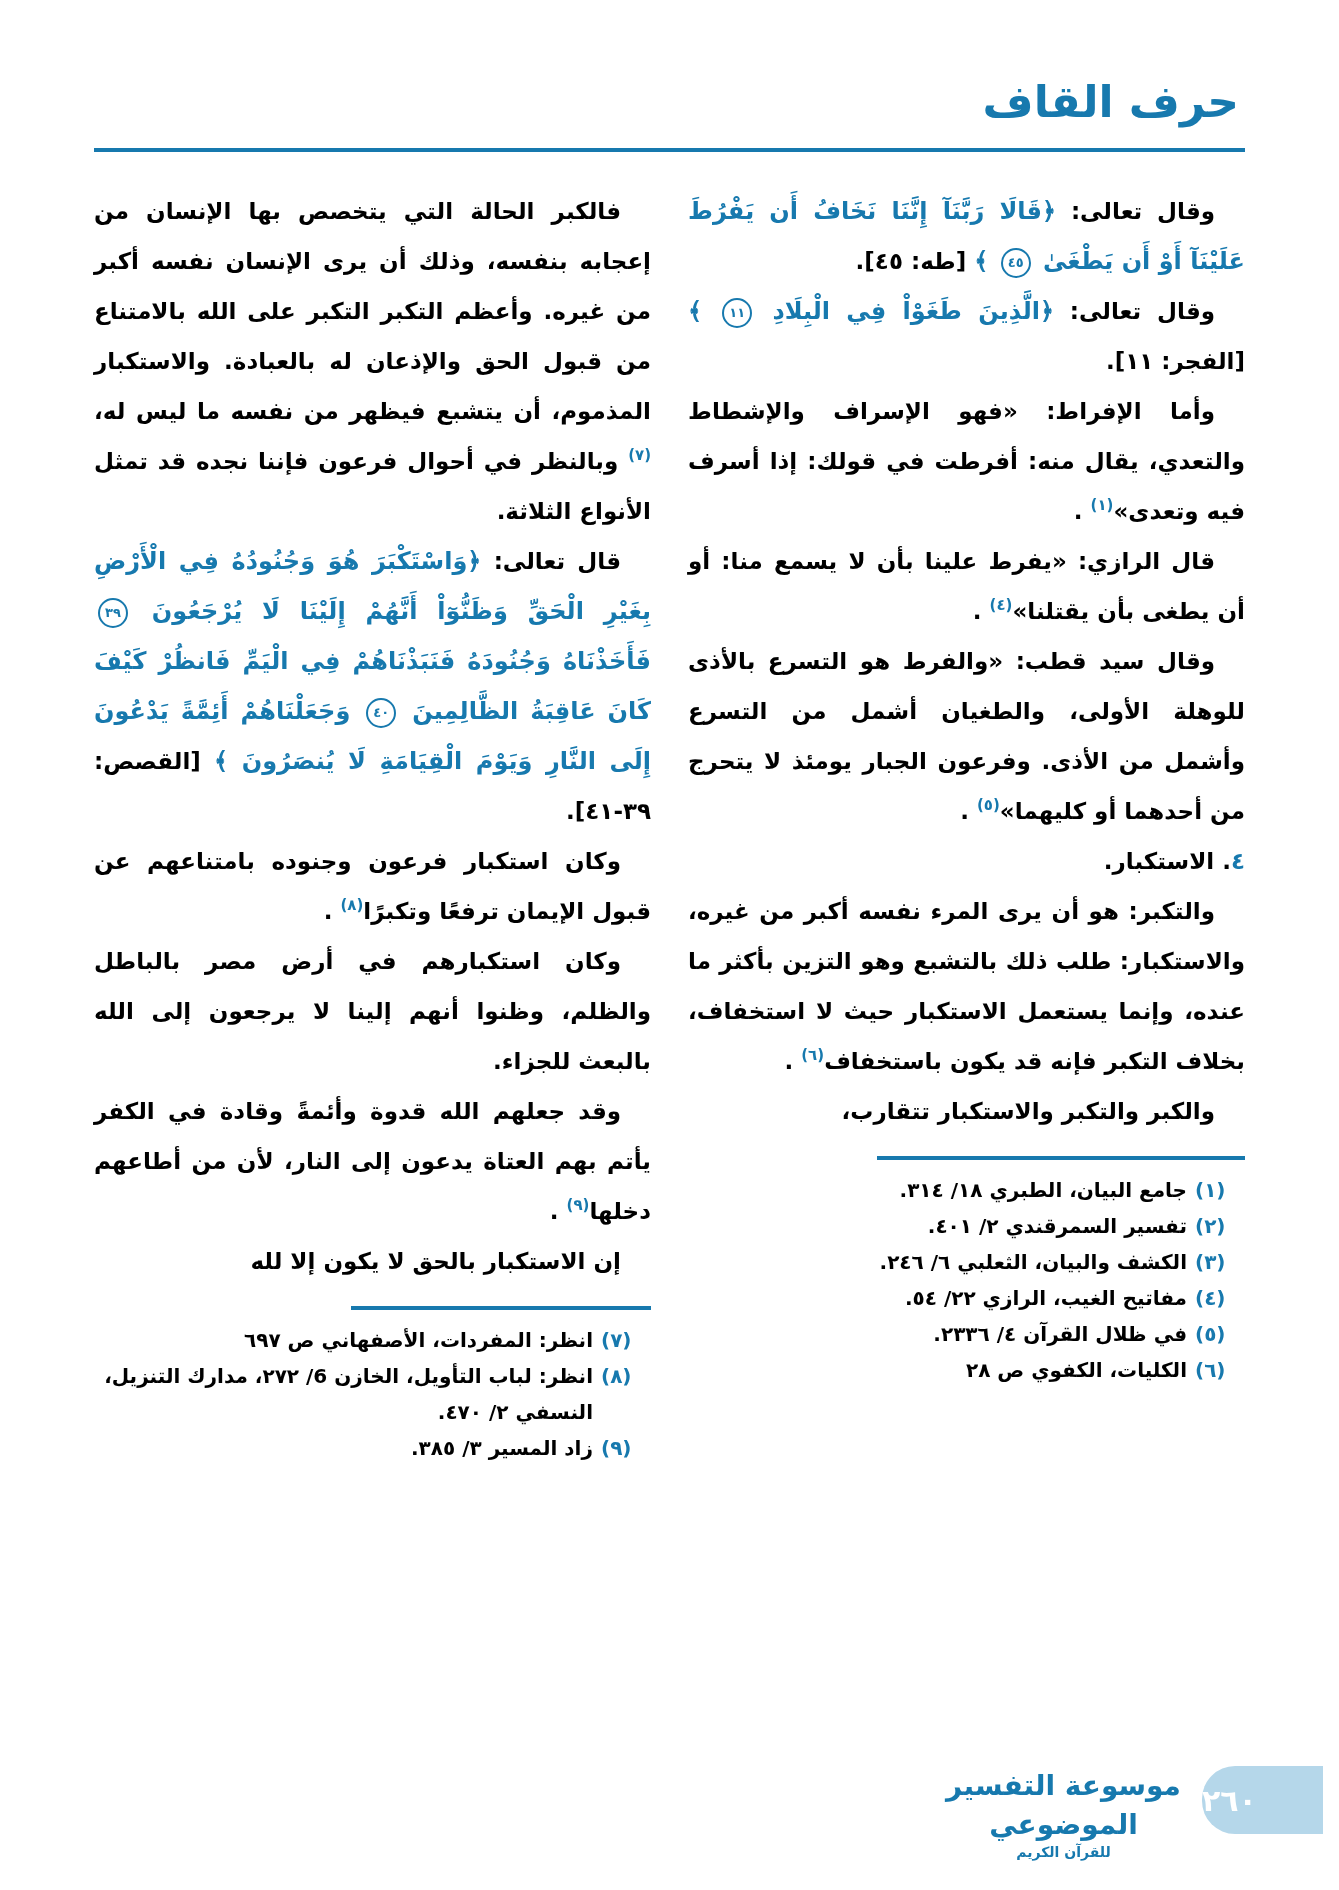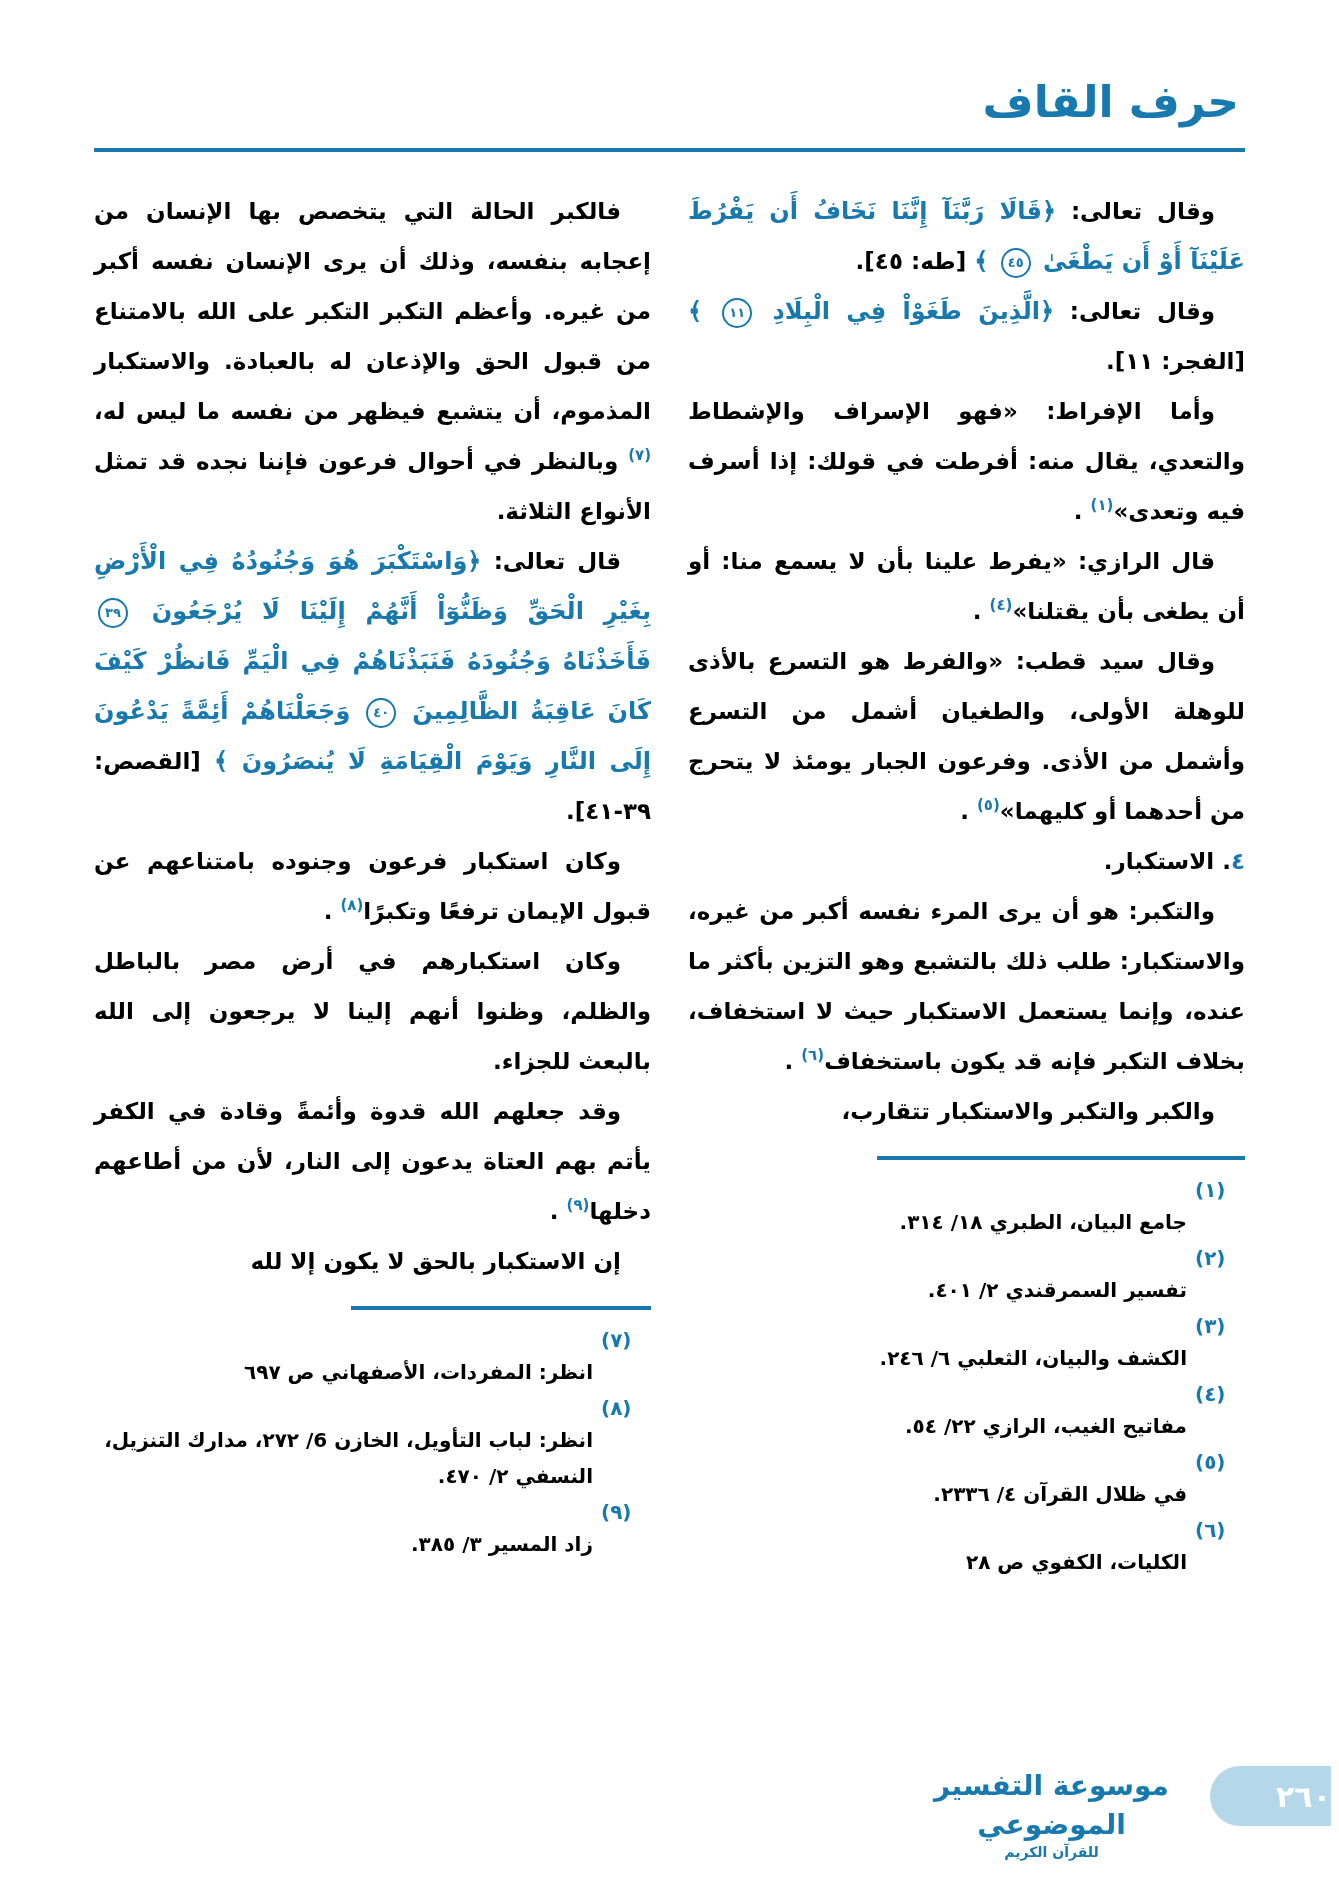--- a/index.html
+++ b/index.html
@@ -78,38 +78,38 @@
   .fn{
     display:flex;gap:8px;
     font-size:20px;font-weight:bold;
     line-height:36px;
   }
   .fn-marker{
     flex:0 0 50px;
     color:var(--accent);
     text-align:left;
   }
-  .fn-text{color:var(--ink);margin-top:32px;}
+  .fn-text{color:var(--ink);}
   
   .logo{
-    position:absolute;top:1766px;right:155px;width:265px;
+    position:absolute;top:1766px;right:143px;width:265px;
     text-align:center;color:var(--accent);
   }
   .logo-line1{
     font-size:28px;font-weight:bold;letter-spacing:-1px;line-height:1.4;
   }
   .logo-line2{
     font-size:14px;font-weight:bold;margin-top:0;line-height:1.2;
   }
   .page-pill{
-    position:absolute;top:1766px;right:8px;
-    width:121px;height:60px;
+    position:absolute;top:1766px;right:16px;
+    width:121px;height:68px;
     background:var(--pill-bg);
     border-radius:33px 0 0 33px;
-    display:flex;align-items:center;justify-content:flex-start;
+    display:flex;align-items:center;justify-content:flex-end;
     color:#ffffff;font-size:30px;font-weight:bold;
   }
 </style>
 </head>
 <body>
 
 <div class="page">
 
   <div class="header-title">حرف القاف</div>
   <div class="header-rule"></div>

